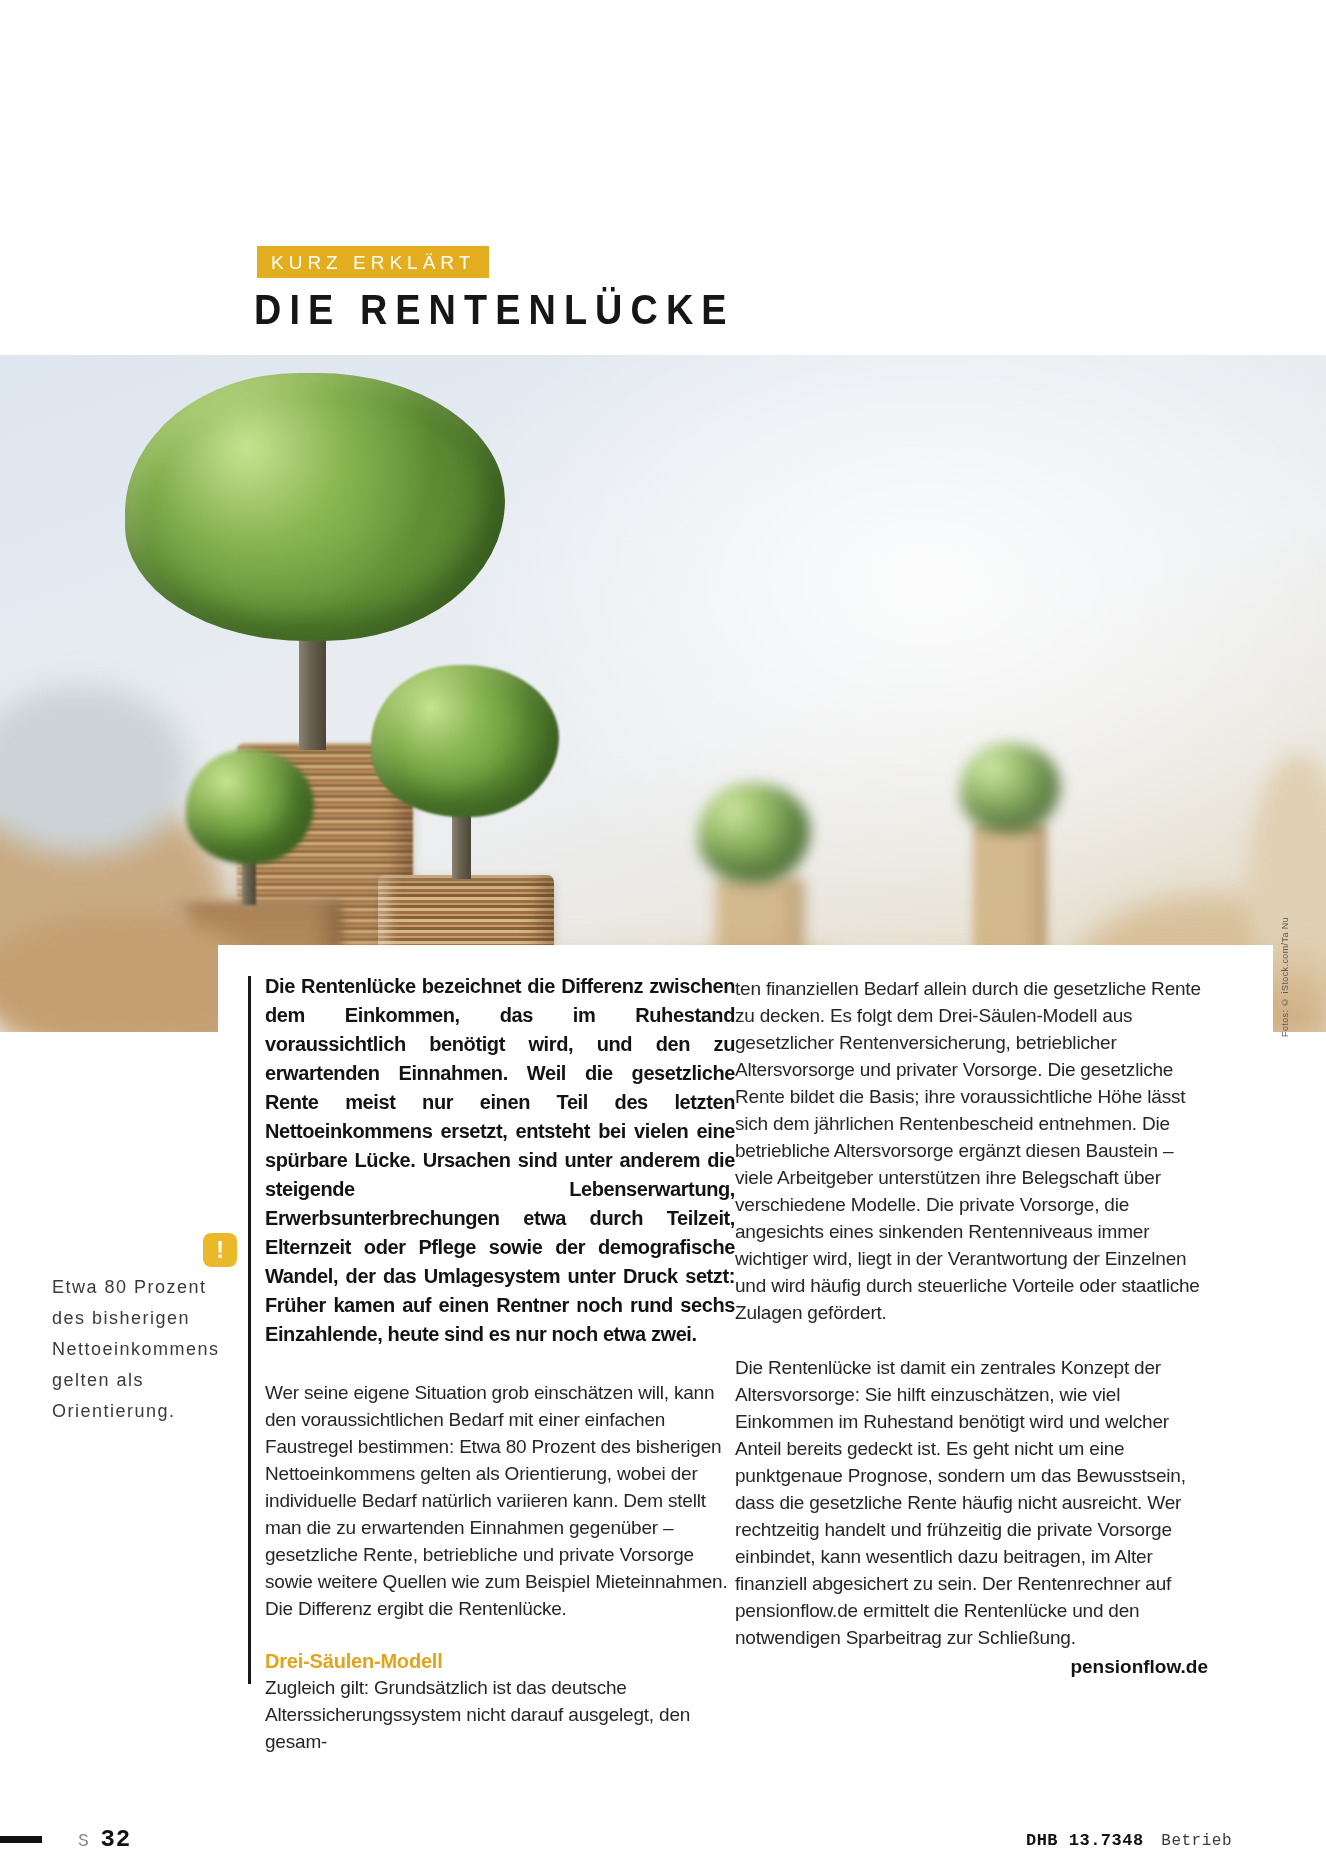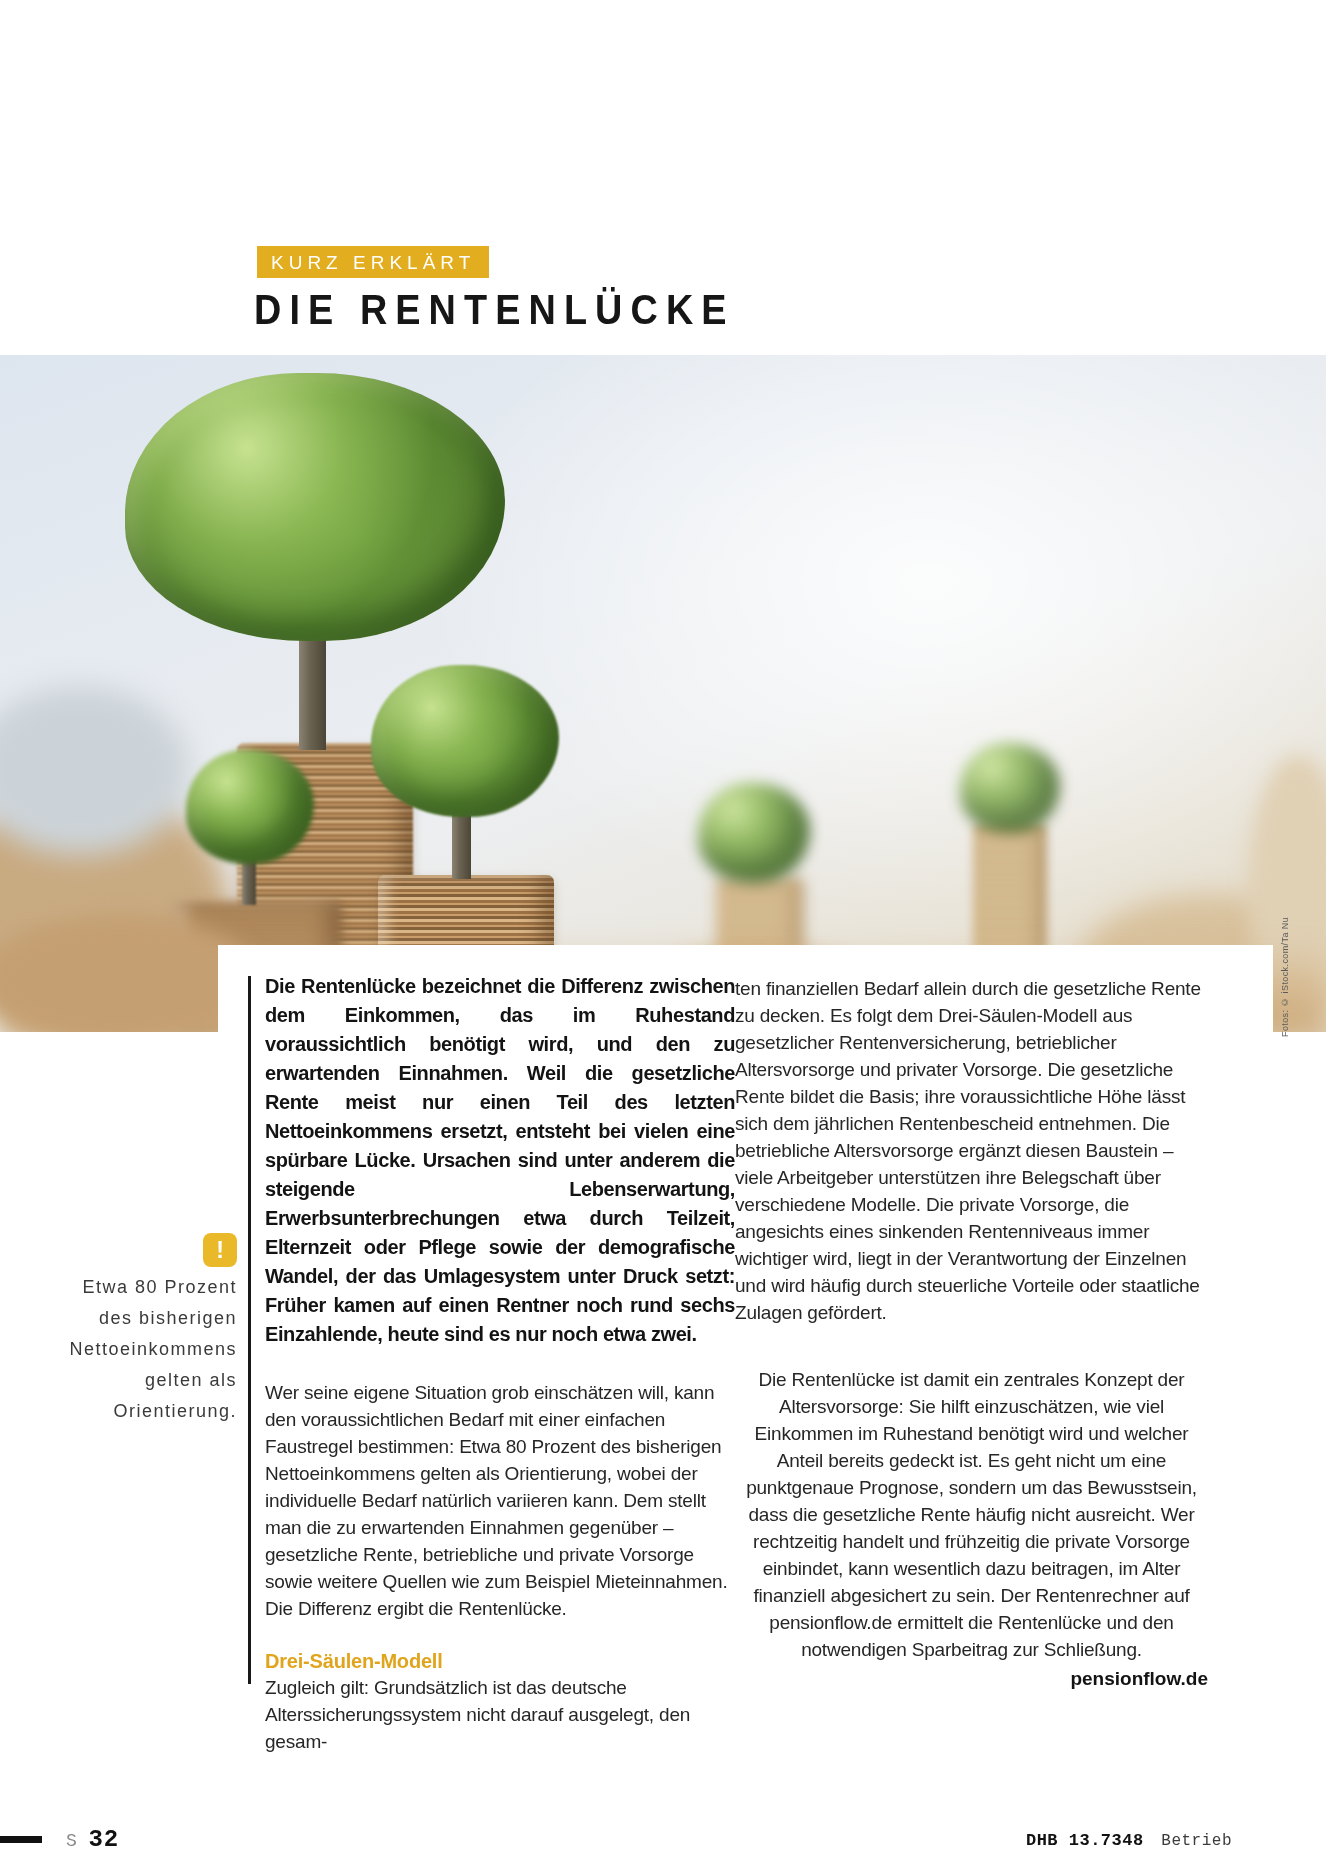--- a/index.html
+++ b/index.html
@@ -35,40 +35,40 @@
   
   .whitebox{position:absolute;left:218px;top:945px;width:1055px;height:830px;background:#fff;}
   .vrule{position:absolute;left:30px;top:31px;width:3px;height:708px;background:#191919;}
   .cols{position:absolute;left:47px;top:27px;display:flex;}
   .col{width:470px;}
   .col2{width:473px;}
   .lead{font-size:20px;line-height:29px;font-weight:700;letter-spacing:-0.4px;
         text-align:justify;color:#131313;margin:0;}
   .bodyp{font-size:19px;line-height:27px;letter-spacing:-0.2px;color:#262626;margin:30px 0 0 0;}
   .bodyp.first{margin-top:3px;}
-  .bodyp.gap{margin-top:40px;text-align:center;}
+  .bodyp.gap{margin-top:28px;}
   .subhead{font-size:20px;line-height:26px;font-weight:700;color:#e0a41d;margin:26px 0 0 0;letter-spacing:-0.2px;}
   .tight{margin-top:0;}
   .weblink{font-size:19px;line-height:27px;font-weight:700;color:#131313;margin:2px 0 0 0;text-align:right;}
 
   
   .pq-icon{position:absolute;left:203px;top:1233px;width:34px;height:34px;border-radius:8px;
            background:#e9b92a;color:#fff;font-size:23px;font-weight:800;display:flex;
            align-items:center;justify-content:center;line-height:1;}
-  .pq-text{position:absolute;left:52px;top:1272px;width:185px;text-align:right;
+  .pq-text{position:absolute;left:52px;top:1272px;width:185px;text-align:left;
            font-size:18px;line-height:31px;letter-spacing:1.5px;color:#3a3a3a;}
 
   
   .credit{position:absolute;left:1280px;top:922px;height:115px;width:15px;
           writing-mode:vertical-rl;transform:rotate(180deg);
           font-size:9px;color:#5a5a5a;letter-spacing:.4px;white-space:nowrap;}
 
   
   .foot-bar{position:absolute;left:0;top:1836px;width:42px;height:7px;background:#111;}
-  .foot-page{position:absolute;left:66px;top:1826px;font-family:"Liberation Mono", monospace;white-space:nowrap;}
+  .foot-page{position:absolute;left:78px;top:1826px;font-family:"Liberation Mono", monospace;white-space:nowrap;}
   .foot-page .s{font-size:18px;color:#8a8a8a;letter-spacing:2px;}
   .foot-page .n{font-size:24px;font-weight:700;color:#111;letter-spacing:1px;}
   .foot-right{position:absolute;right:94px;top:1831px;font-family:"Liberation Mono", monospace;white-space:nowrap;}
   .foot-right .issue{font-size:17px;font-weight:700;color:#111;letter-spacing:.5px;}
   .foot-right .section{font-size:16px;color:#3c3c3c;letter-spacing:.5px;margin-left:8px;}
 </style>
 </head>
 <body>
 
 <div class="page">

